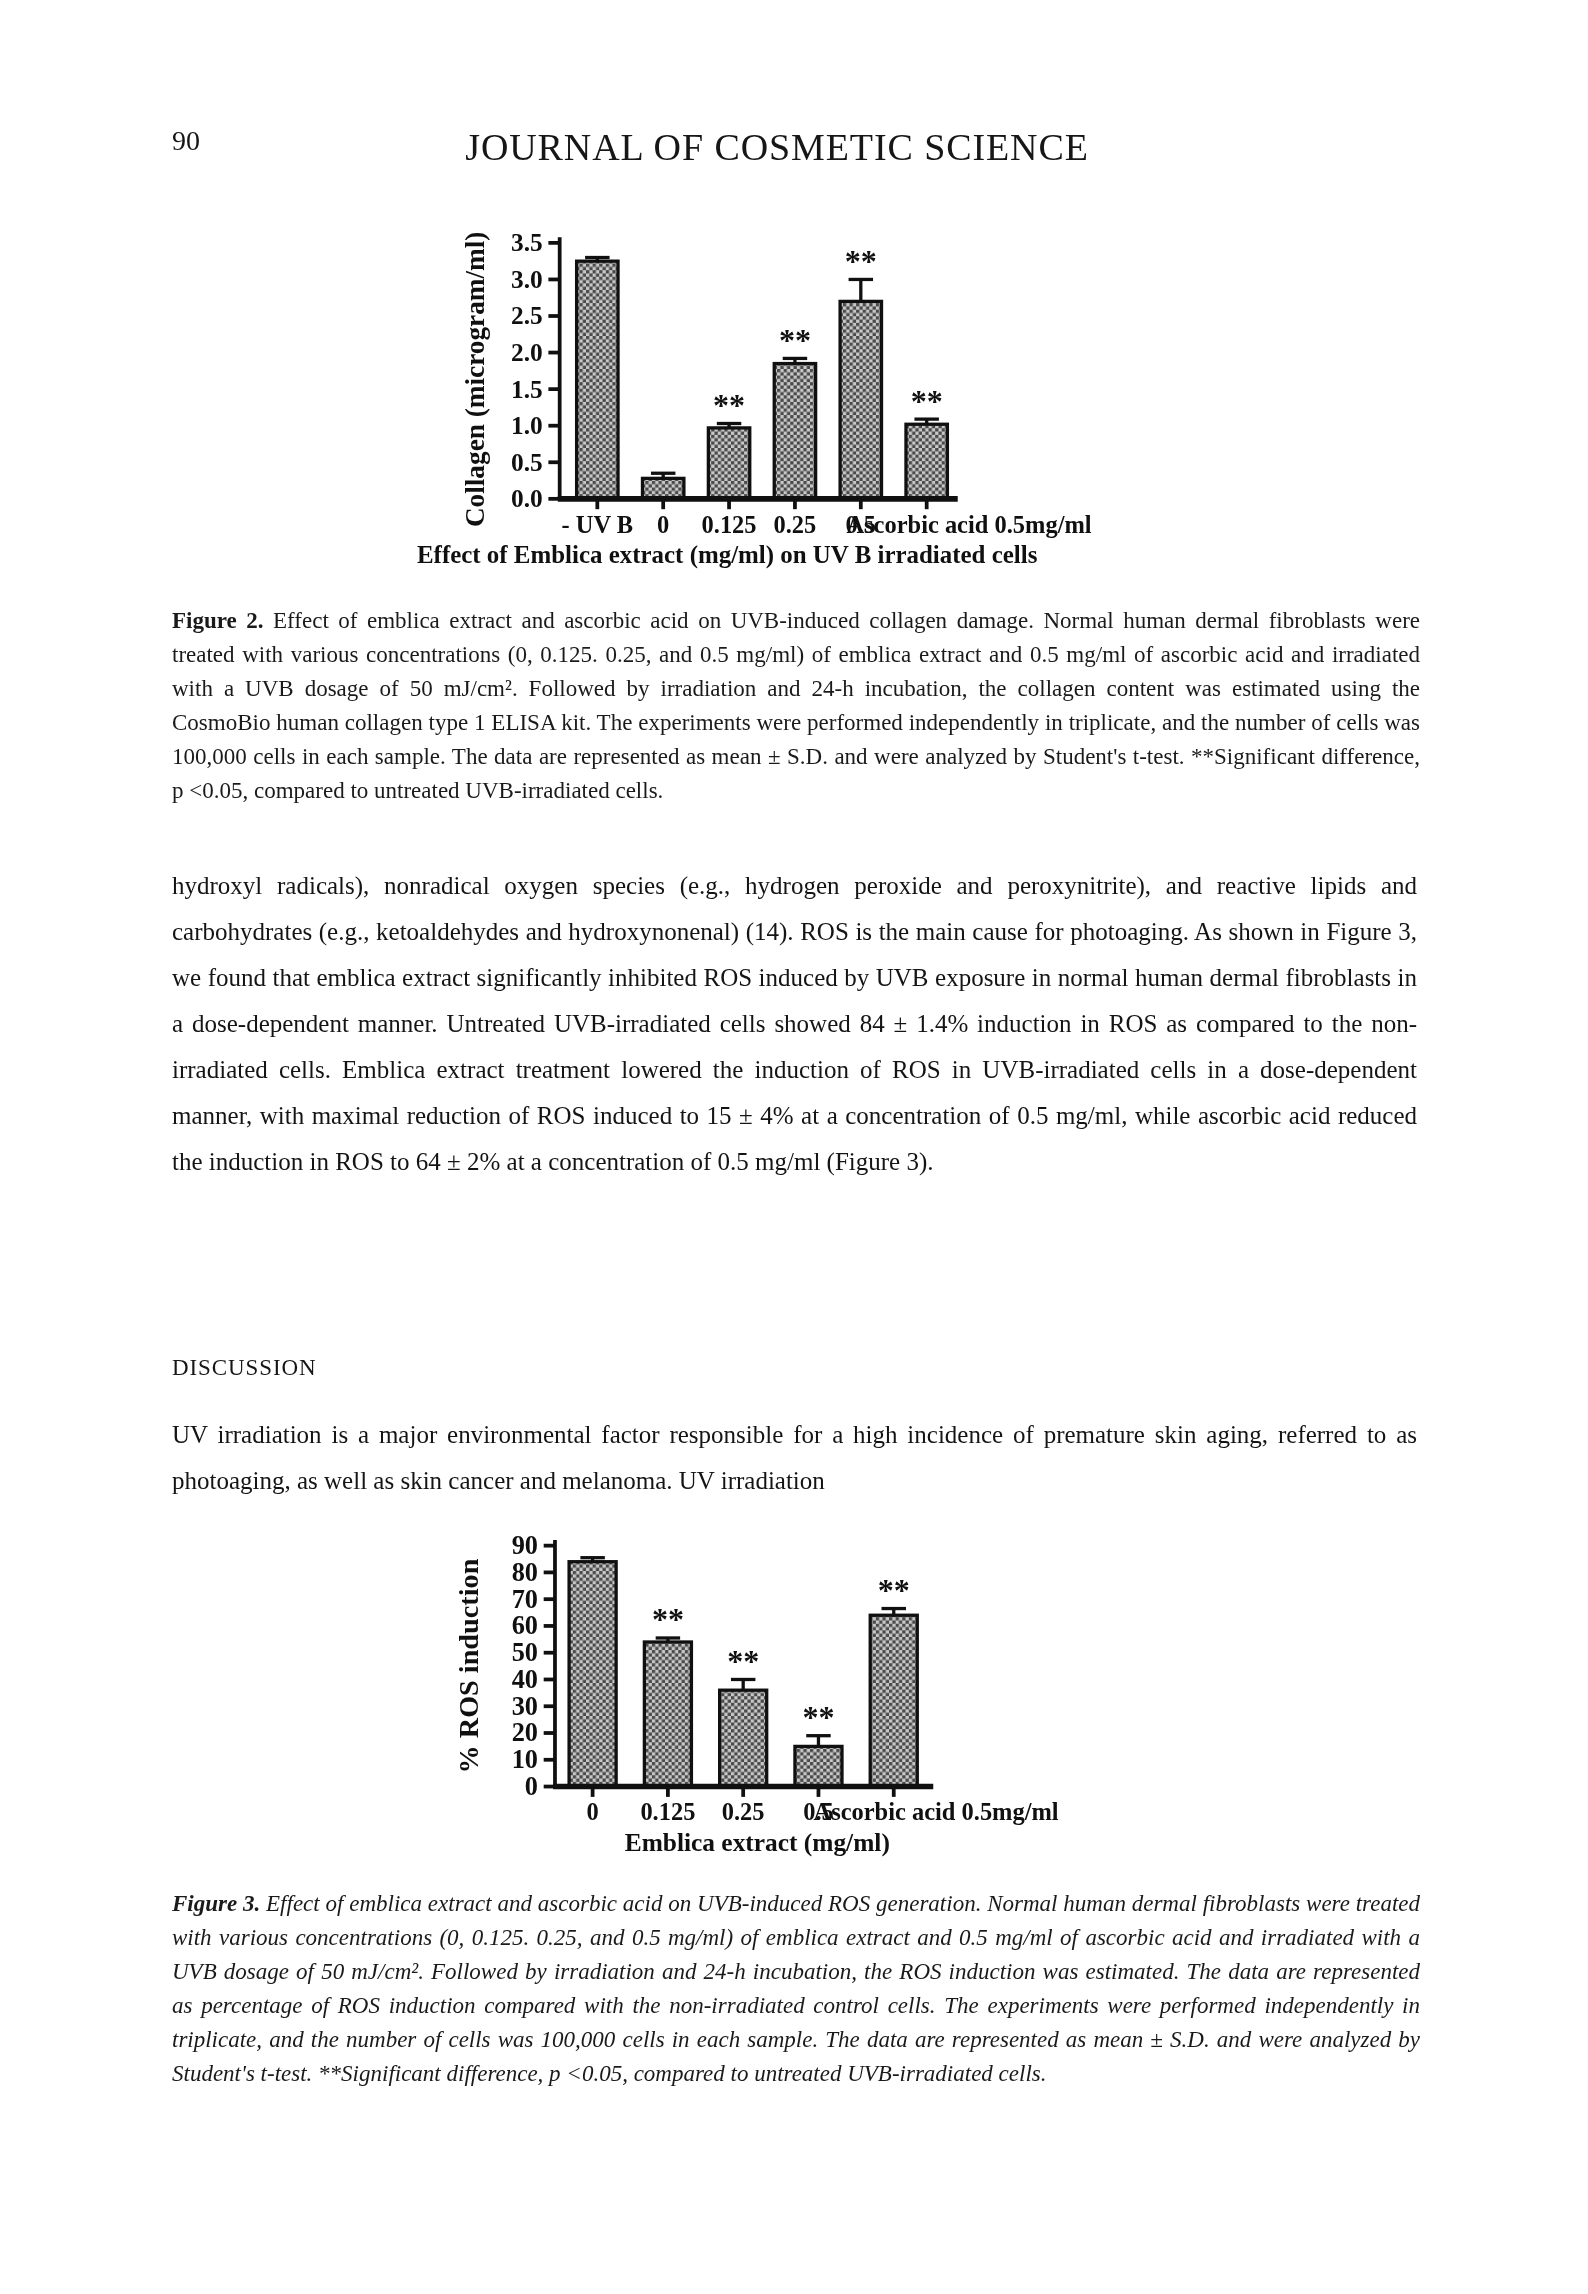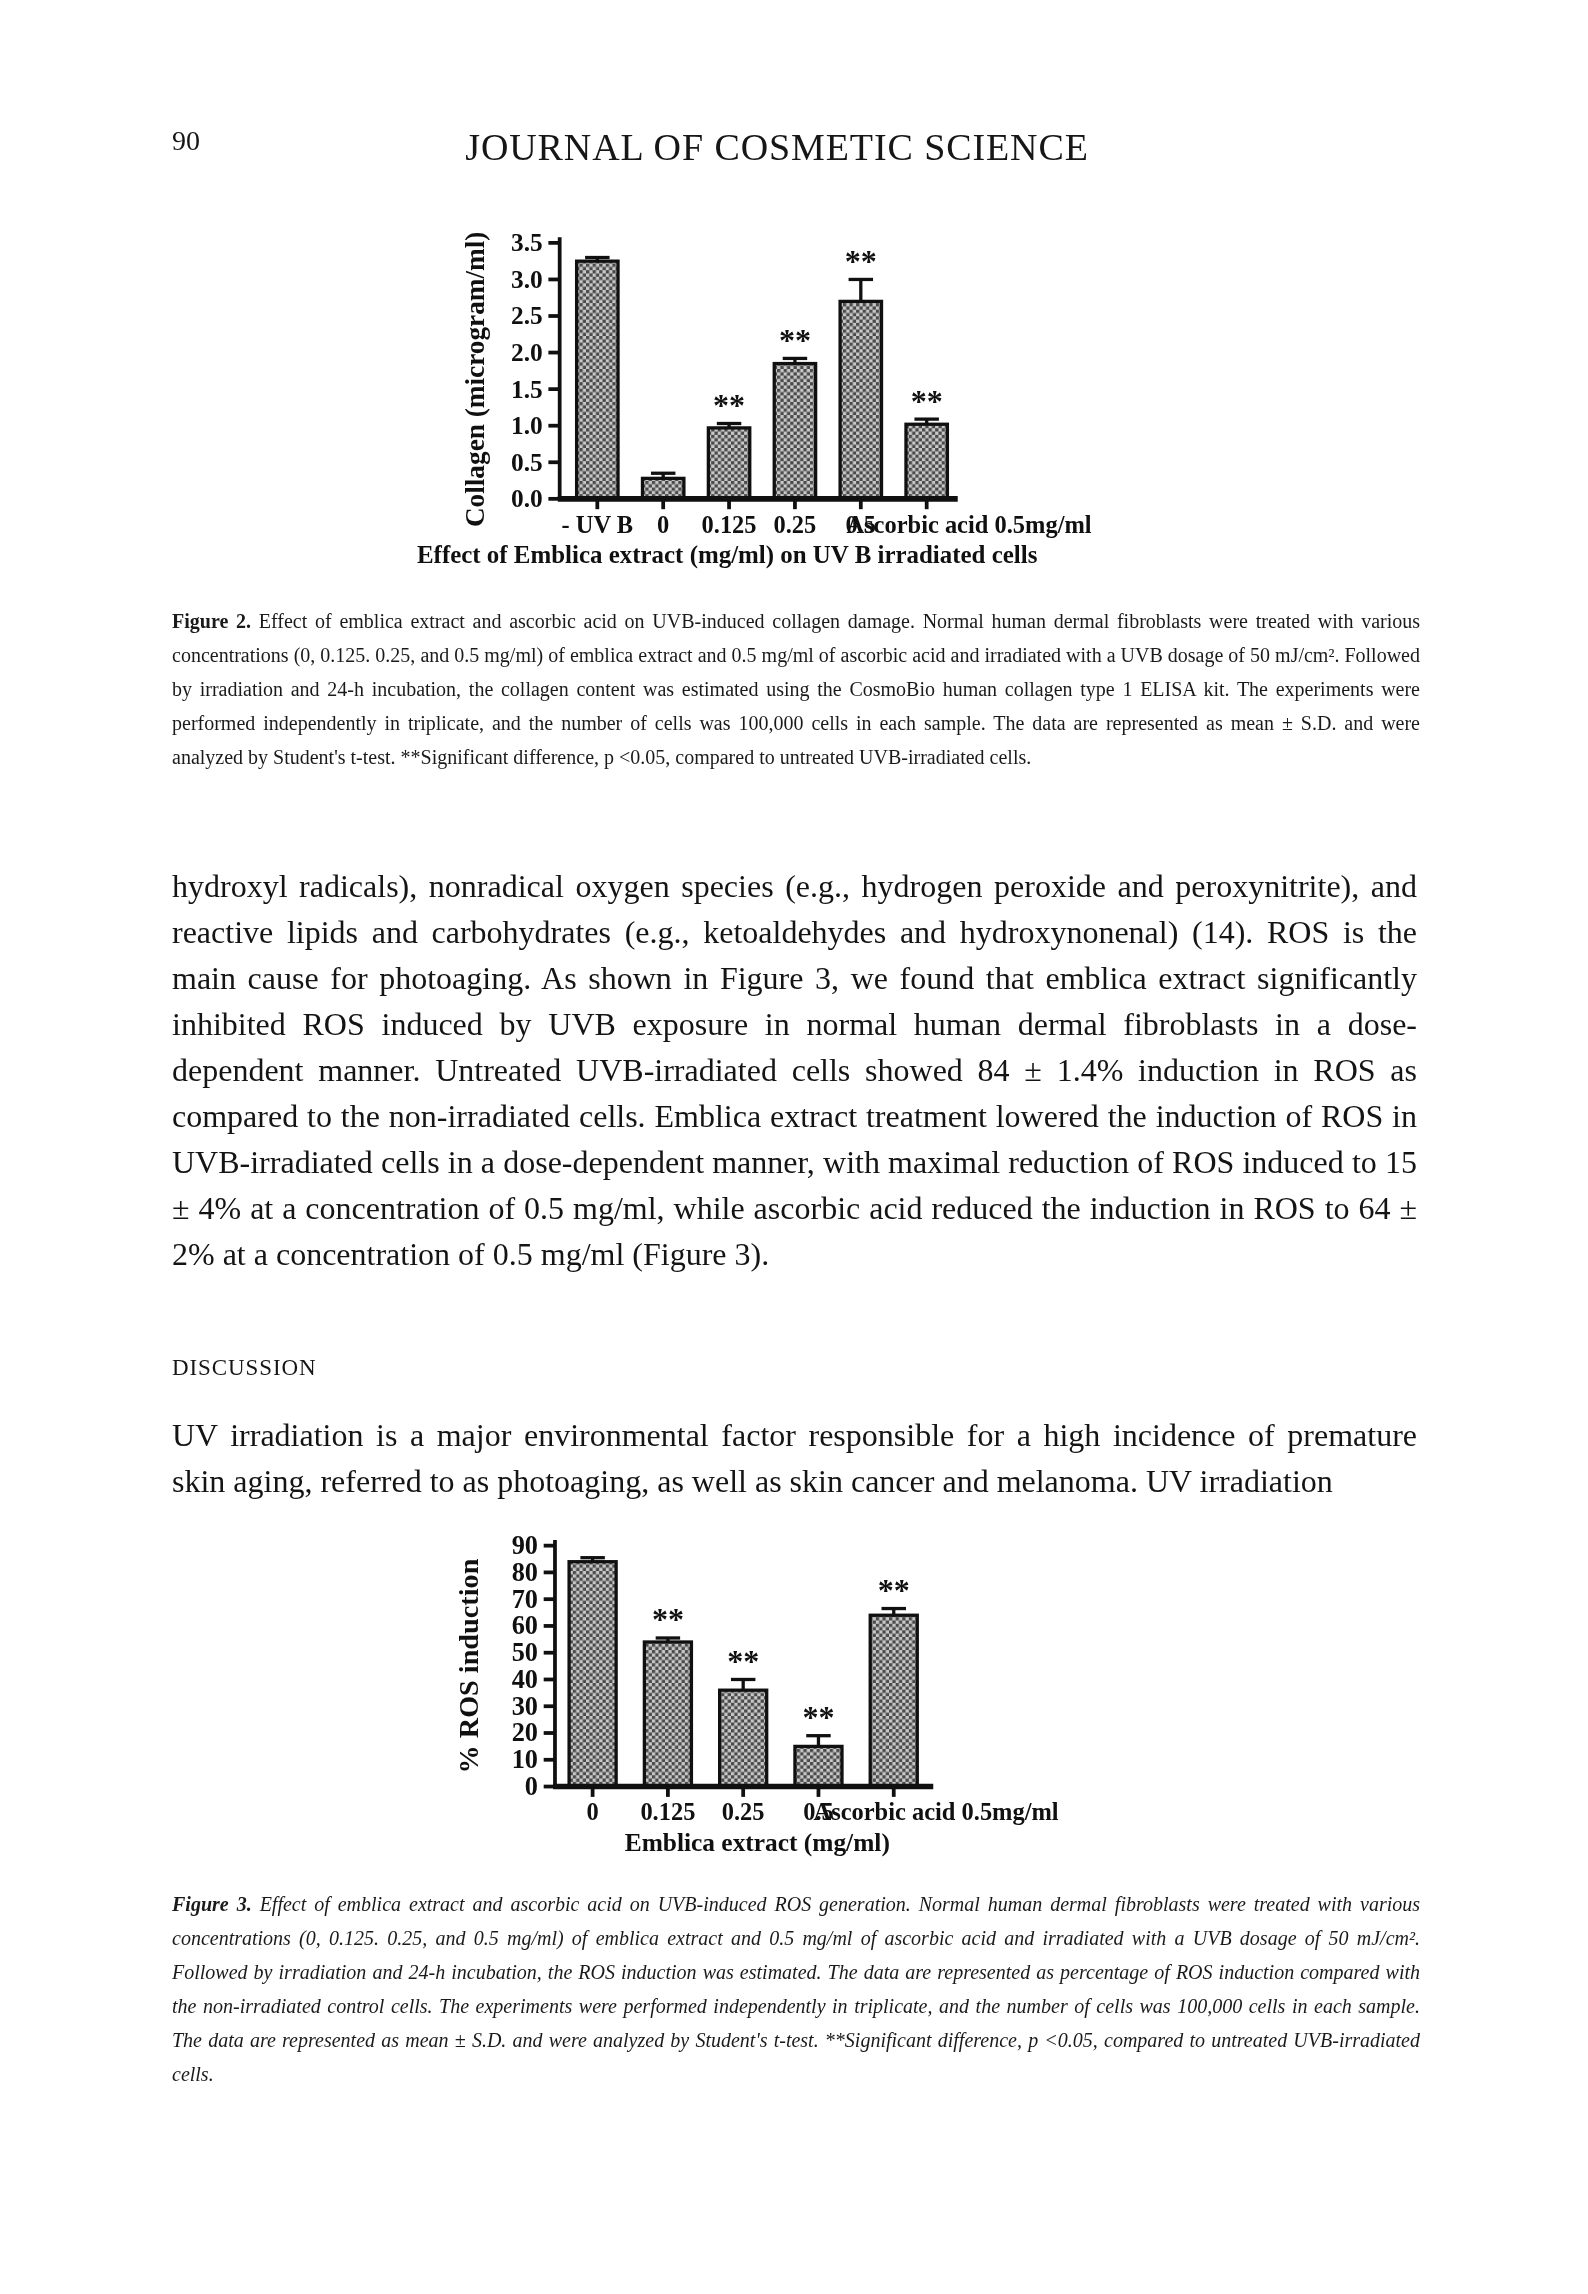--- a/index.html
+++ b/index.html
@@ -2,25 +2,25 @@
 <html style="font-size:15px"><head>
 <meta charset="utf-8">
 <style>
   html,body{margin:0;padding:0;background:#ffffff;}
   body{width:1589px;height:2295px;position:relative;font-family:"Liberation Serif",serif;color:#161616;}
   .page-number{position:absolute;left:172px;top:125px;font-size:28px;}
   .journal-title{position:absolute;left:0;top:125px;width:1554px;text-align:center;font-size:38px;letter-spacing:0.9px;}
   .chart-mount{position:absolute;}
   #chart-collagen{left:395px;top:224px;}
   #chart-ros{left:395px;top:1518px;}
-  .caption{position:absolute;left:172px;width:1248px;font-size:20px;line-height:34px;text-align:justify;color:#1a1a1a;margin:0;}
+  .caption{position:absolute;left:172px;width:1248px;font-size:23px;line-height:34px;text-align:justify;color:#1a1a1a;margin:0;}
   #caption-fig2{top:604px;}
   #caption-fig3{top:1887px;font-style:italic;}
   .caption-label{font-weight:bold;}
-  .body-para{position:absolute;left:172px;width:1245px;font-size:32px;line-height:46px;text-align:justify;margin:0;color:#141414;}
+  .body-para{position:absolute;left:172px;width:1245px;font-size:25px;line-height:46px;text-align:justify;margin:0;color:#141414;}
   #body-para-1{top:863px;}
   #body-para-2{top:1412px;}
   .section-heading{position:absolute;left:172px;top:1355px;font-size:23px;font-weight:normal;letter-spacing:0.9px;margin:0;}
   .ct{font-family:"Liberation Serif",serif;font-weight:bold;fill:#101010;}
 </style>
 </head>
 <body>
 
 <header>
   <span class="page-number">90</span>

